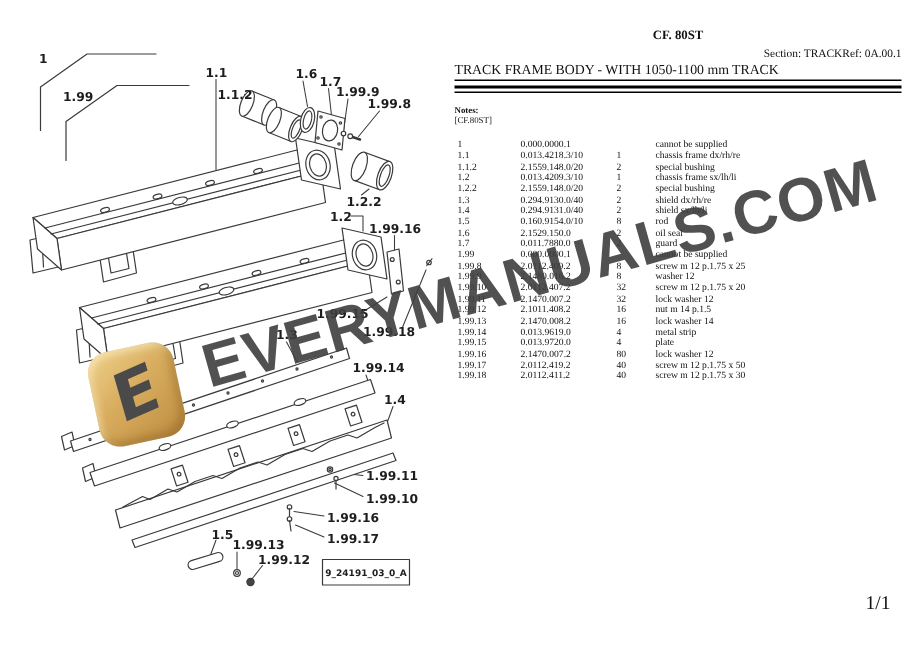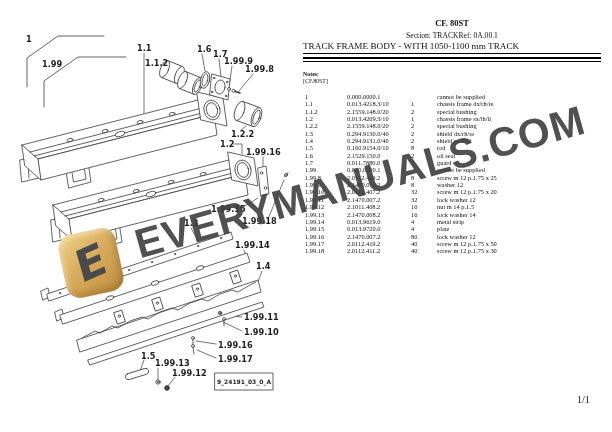--- a/index.html
+++ b/index.html
@@ -3,31 +3,31 @@
 <meta charset="utf-8">
 <style>
   html,body{margin:0;padding:0;}
   body{width:612px;height:432px;background:#ffffff;position:relative;overflow:hidden;
        font-family:"Liberation Serif","DejaVu Serif",serif;color:#111;}
   .page{position:absolute;inset:0;background:#fff;}
 
   
   .pane{position:absolute;left:303px;top:18px;width:298px;}
   .model{text-align:center;font-weight:bold;font-size:8.5px;}
-  .secrow{display:flex;justify-content:center;font-size:7.6px;margin-top:3px;}
+  .secrow{display:flex;justify-content:flex-end;font-size:7.6px;margin-top:3px;}
   .title{font-weight:normal;font-size:9.2px;margin-top:1px;}
   .rule2{height:3px;border-top:1.4px solid #000;border-bottom:1.4px solid #000;margin-top:2px;}
   .rule1{height:2px;border-top:1px solid #000;border-bottom:1px solid #000;}
   .thead{display:grid;grid-template-columns:42px 64px 26px 1fr;font-weight:bold;font-size:7.2px;padding:1.5px 0 2px 2px;}
   .notes{margin-top:9px;font-size:5.9px;font-weight:bold;line-height:6.5px;}
   .notesval{font-size:5.9px;line-height:6.5px;}
   .rows{margin-top:9px;}
   .trow{display:grid;grid-template-columns:42px 64px 26px 1fr;font-size:6.4px;line-height:7.35px;padding-left:2px;}
   .trow span{white-space:nowrap;}
-  .footer{position:absolute;left:577px;top:394px;font-size:10px;}
+  .footer{position:absolute;left:577px;top:394px;font-size:13px;}
 
   
   .diagram{position:absolute;left:0;top:0;width:306px;height:432px;}
   svg text{font-family:"DejaVu Sans","Liberation Sans",sans-serif;font-size:8.2px;font-weight:600;fill:#1d1d1d;}
   svg text.boxed{font-size:6px;font-weight:600;}
 
   
   .wm-text{position:absolute;left:136px;top:222px;white-space:nowrap;
     font-family:"Liberation Sans","DejaVu Sans",sans-serif;font-weight:800;font-size:41px;
     letter-spacing:1px;color:#3f3f3f;opacity:.9;transform:rotate(-15.7deg);transform-origin:0 50%;

